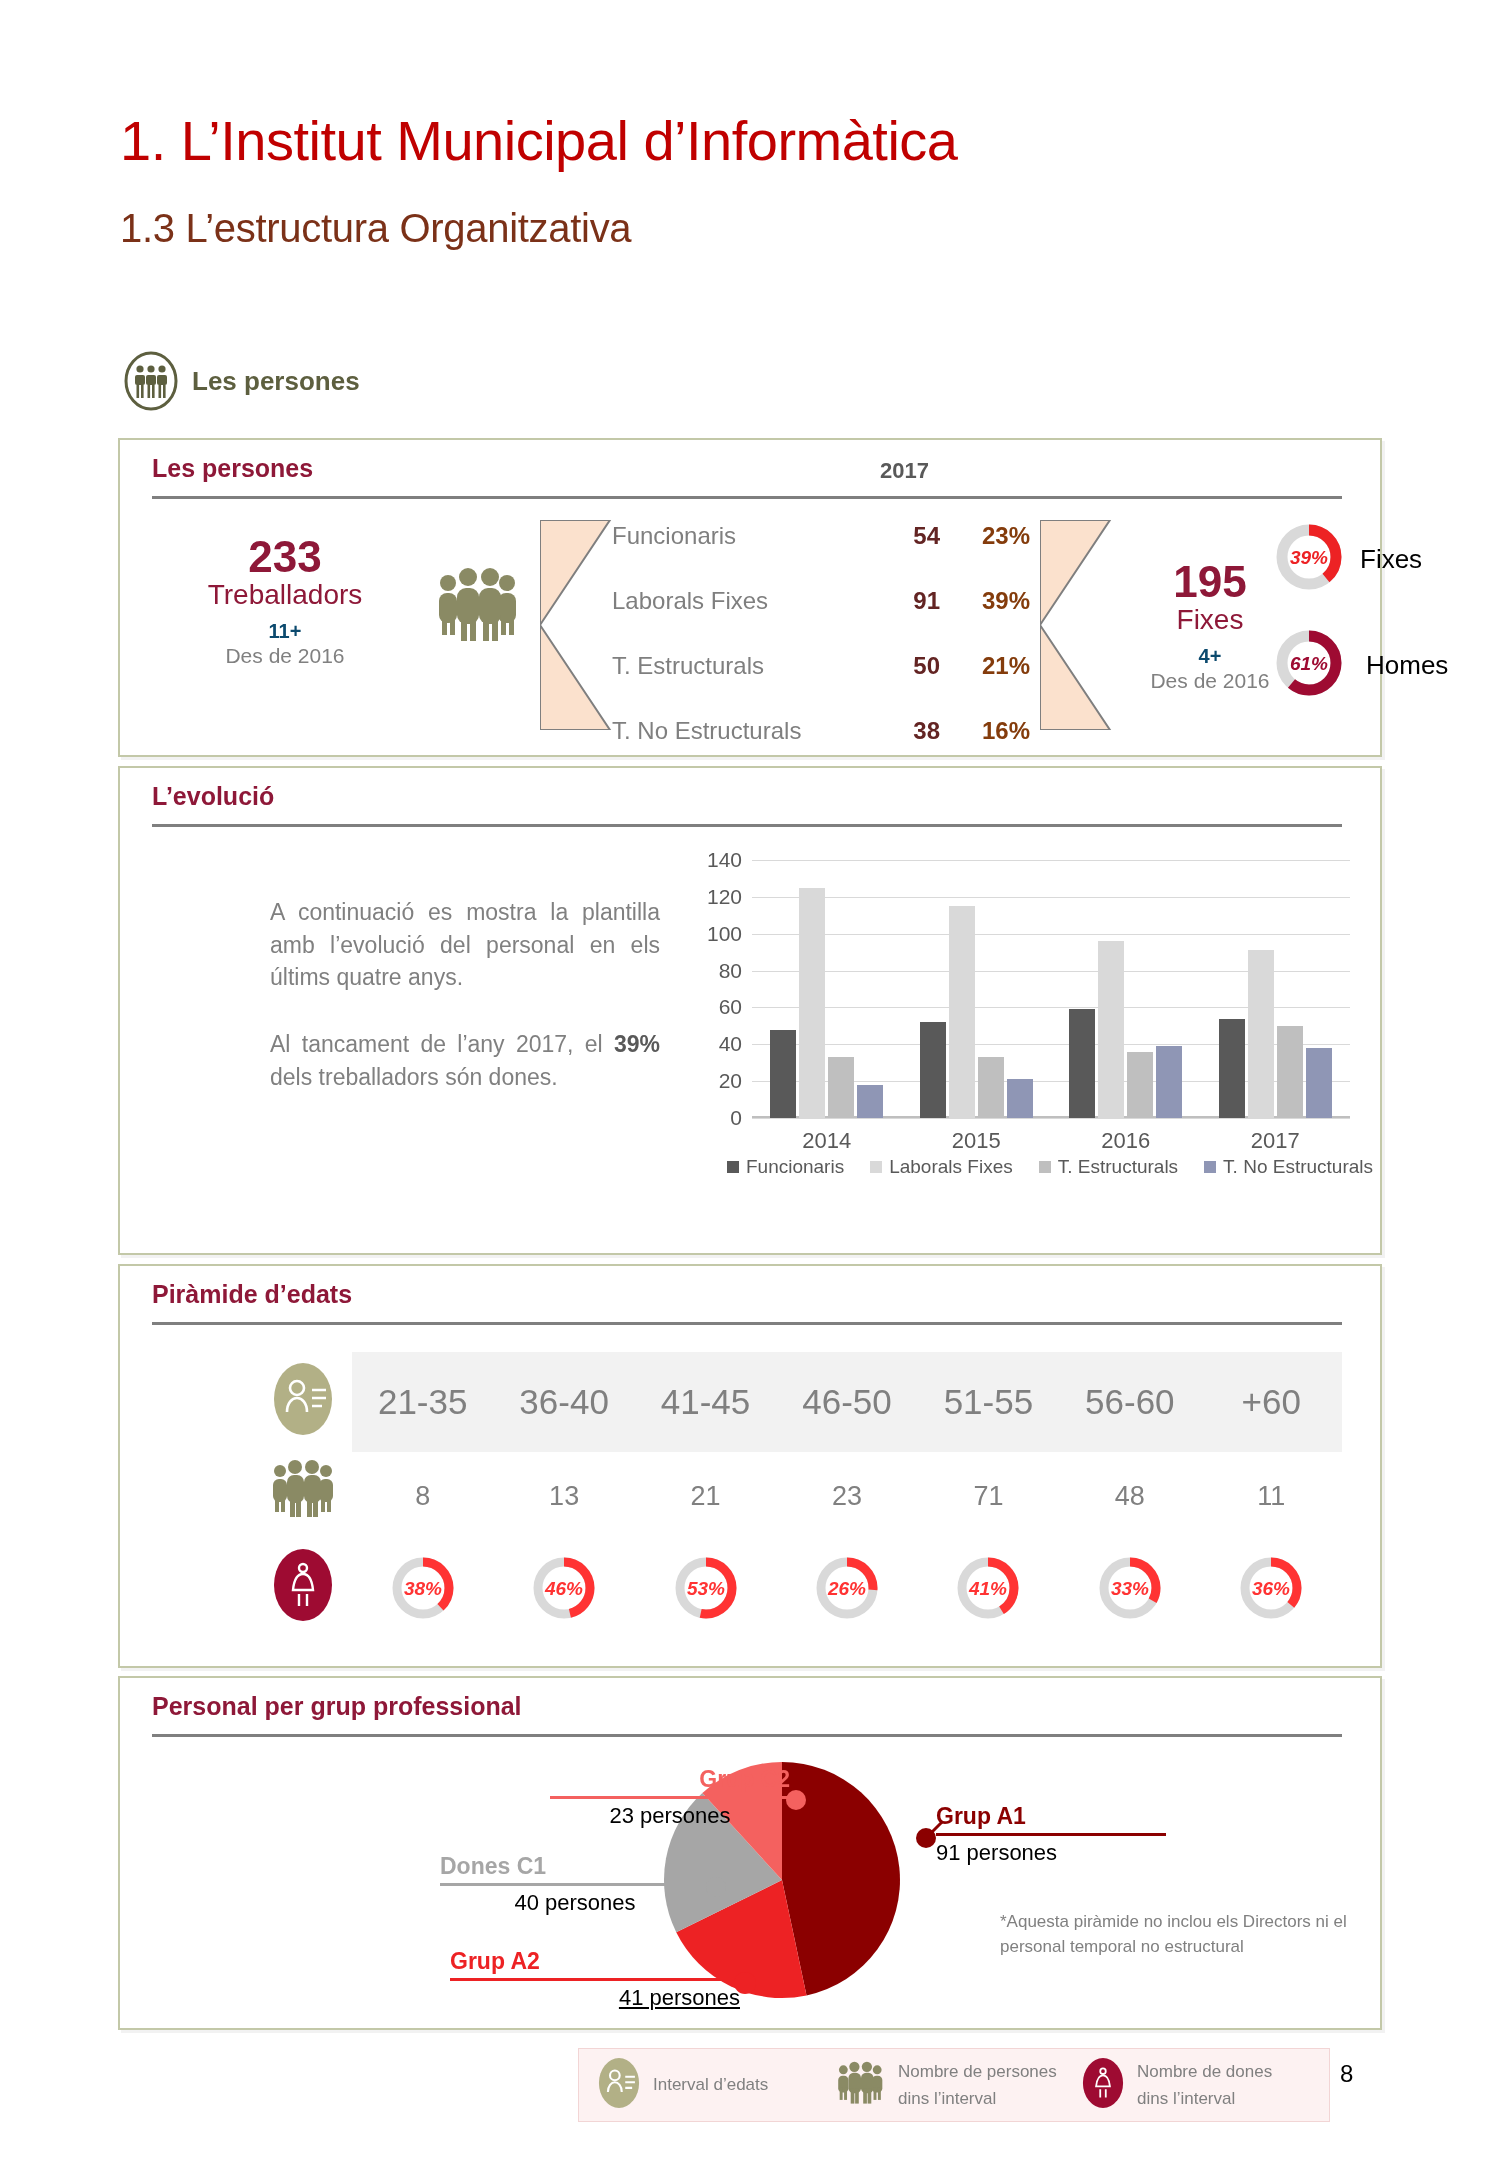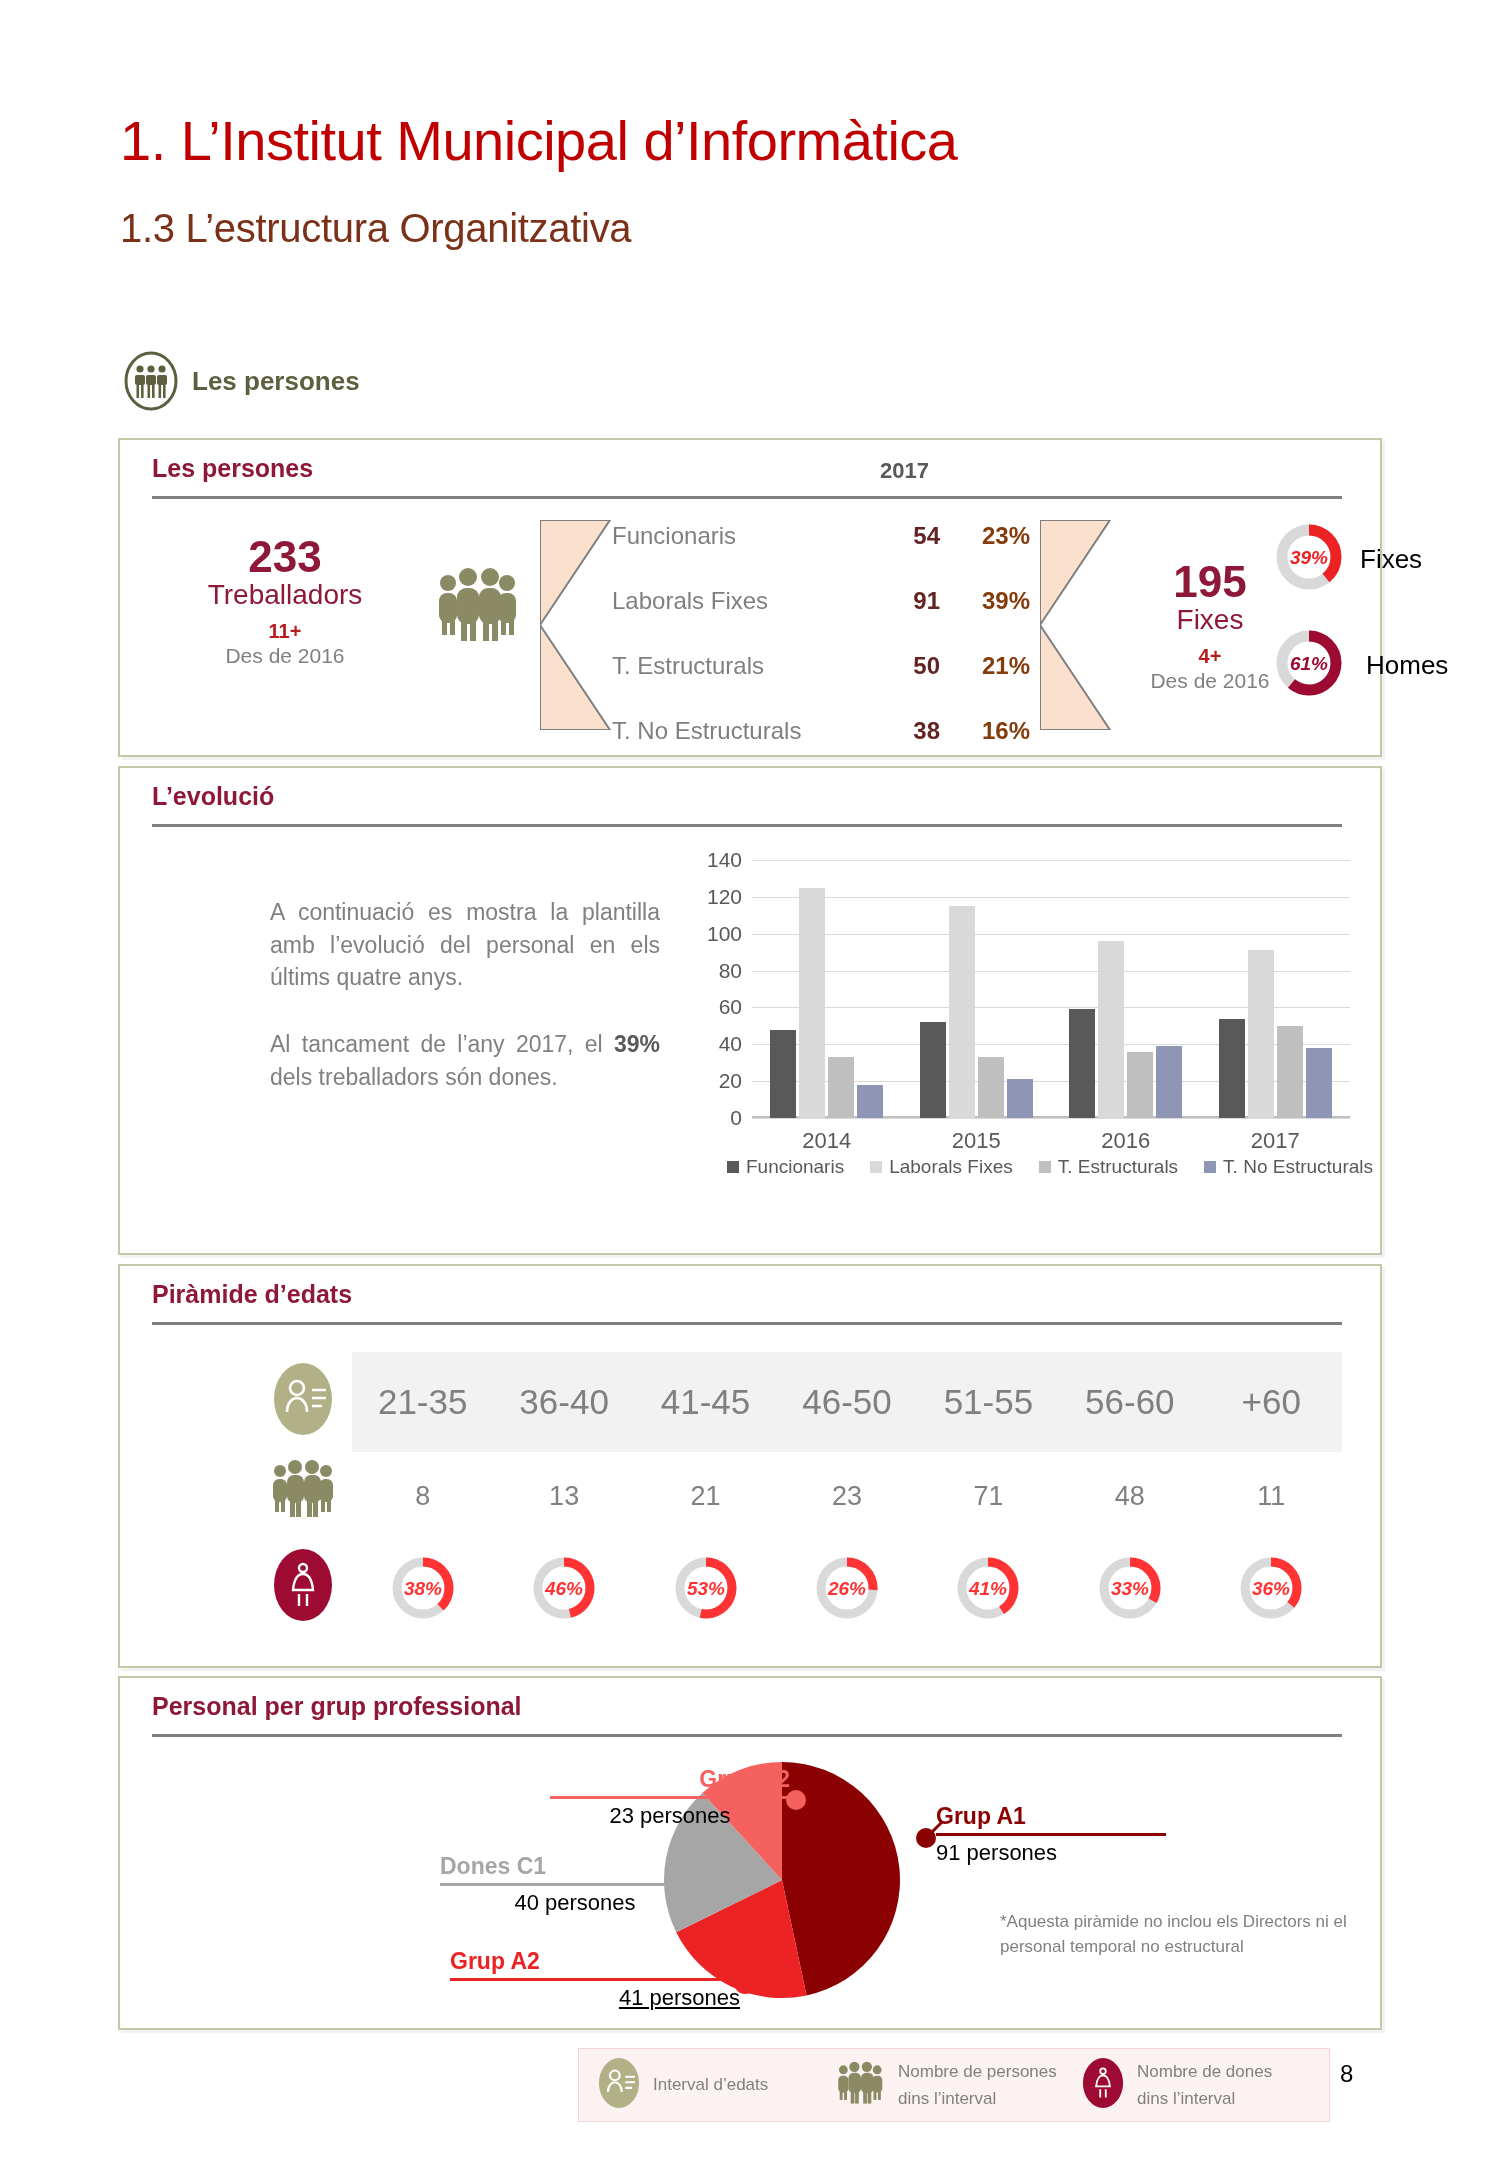--- a/index.html
+++ b/index.html
@@ -48,21 +48,21 @@
   #panel-piramide{left:118px; top:1264px; width:1260px; height:400px;}
   #panel-grups{left:118px; top:1676px; width:1260px; height:350px;}
 
   
   #persones-year{position:absolute;left:760px;top:18px;font-size:22px;font-weight:700;color:#595959;}
   #persones-rule{left:32px; top:56px; width:1190px;}
 
   #tot-block{position:absolute;left:30px;top:95px;width:270px;text-align:center;}
   .big-num{font-size:44px;font-weight:700;color:#8e1838;line-height:1.0;}
   .big-cap{font-size:28px;color:#8e1838;line-height:1.15;}
-  .sm-delta{font-size:20px;font-weight:700;color:#b91c1c;margin-top:8px;line-height:1.2;}
+  .sm-delta{font-size:20px;font-weight:700;color:#0c4a6e;margin-top:8px;line-height:1.2;}
   .sm-since{font-size:21px;color:#808080;line-height:1.2;}
 
   #people-ico-left{position:absolute;left:315px;top:125px;}
 
   .chev{position:absolute;}
 
   
   #cat-table{position:absolute;left:492px;top:82px;width:430px;}
   .cat-row{display:flex;align-items:baseline;height:65px;}
   .cat-name{flex:0 0 258px;font-size:24px;color:#7f7f7f;}

